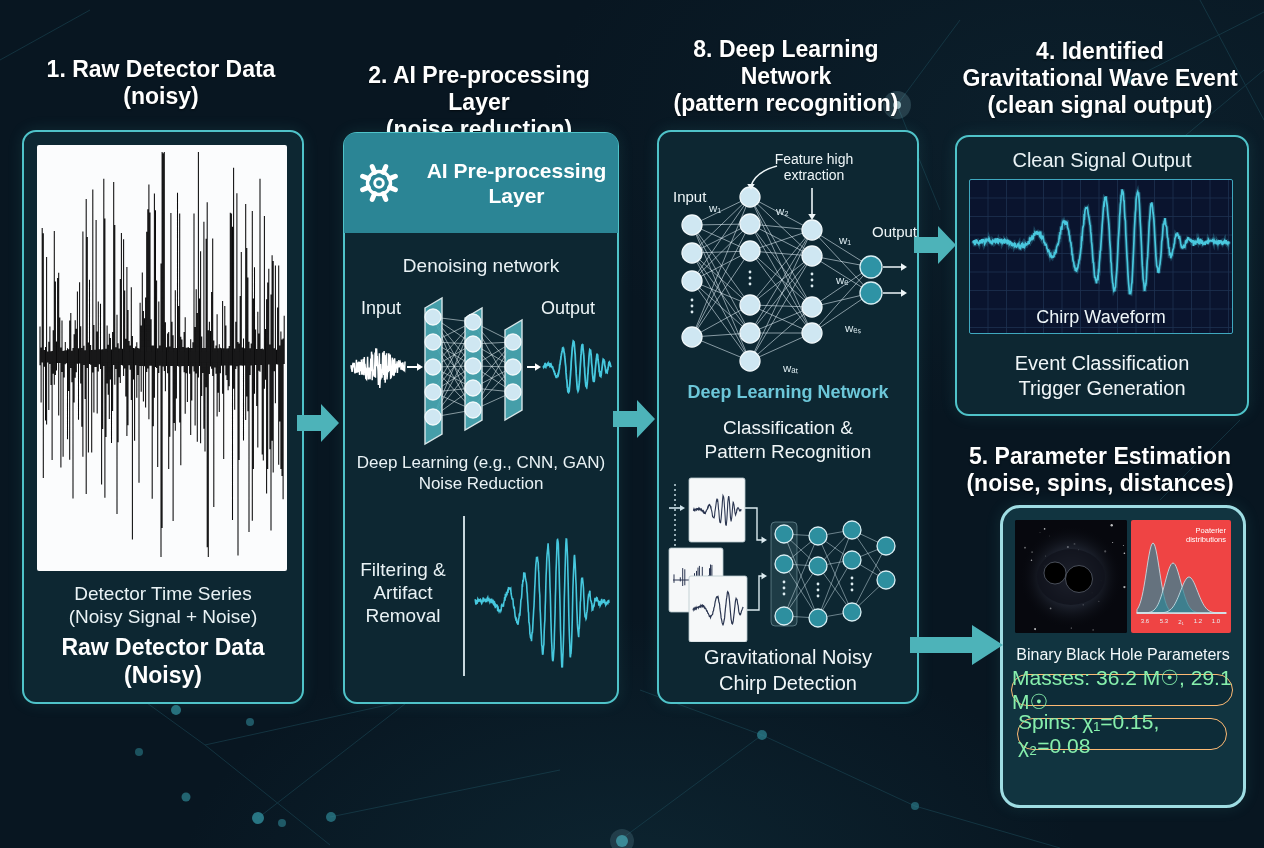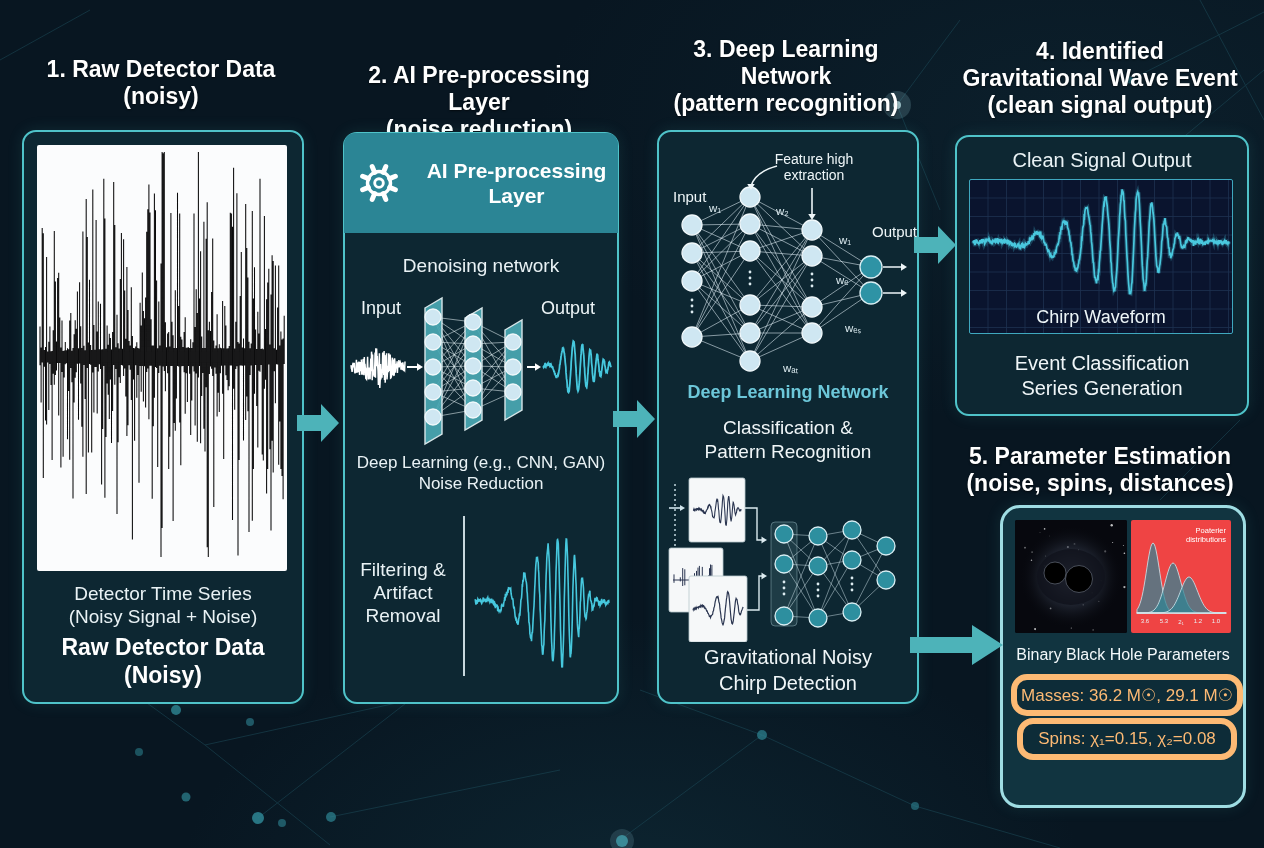--- a/index.html
+++ b/index.html
@@ -24,21 +24,21 @@
   .p2header{position:absolute;left:-1px;top:-1px;right:-1px;height:100px;background:#2b8595;border-radius:11px 11px 0 0;display:flex;align-items:center;justify-content:center;gap:25px}
   .p2header .htxt{font-weight:bold;font-size:21px;line-height:25px;text-align:center;color:#fff}
   .mlabel{position:absolute;font-size:18px;color:#eef6f8}
   .smallcap{font-size:17px;line-height:21px;color:#e9f2f5}
   .divline{position:absolute;width:2px;background:#dcebf0;opacity:.9}
   .tealtxt{color:#6cc7d9;font-size:18px;font-weight:bold}
   .sub19{font-size:19px;line-height:24px;color:#f0f6f8}
   .chartbox{position:absolute;background:#0a142e;border:1.5px solid #3fa8bf;border-radius:2px;overflow:hidden}
   .chartbox svg{display:block;width:100%;height:100%}
   .chartlabel{position:absolute;left:0;right:0;bottom:5px;text-align:center;font-size:18px;color:#eef6f8;z-index:2}
-  .pill{position:absolute;height:30px;border:6px solid #fdba74;border-radius:16px;background:rgba(12,40,52,.6);display:flex;align-items:center;justify-content:center;font-size:17px;color:#fdba74}
+  .pill{position:absolute;height:30px;border:1px solid #fdba74;border-radius:16px;background:rgba(12,40,52,.6);display:flex;align-items:center;justify-content:center;font-size:21px;color:#86efac}
   .imgbox{position:absolute;border-radius:2px;overflow:hidden}
   svg text{font-family:"Liberation Sans",sans-serif}
 </style>
 </head>
 <body>
 
 <svg class="bgfx" width="1264" height="848">
   <g stroke="#1c4a58" stroke-width="1" opacity=".55">
     <line x1="60" y1="640" x2="205" y2="745"></line>
       <line x1="205" y1="745" x2="410" y2="700"></line>
@@ -80,21 +80,21 @@
 
 <div class="sec-title" style="left:16px;top:56px;width:290px">
   <div>1. Raw Detector Data</div>
   <div>(noisy)</div>
 </div>
 <div class="sec-title" style="left:336px;top:62px;width:286px">
   <div>2. AI Pre-processing Layer</div>
   <div>(noise reduction)</div>
 </div>
 <div class="sec-title" style="left:655px;top:36px;width:262px">
-  <div>3. Deep Learning</div>
+  <div>8. Deep Learning</div>
   <div>Network</div>
   <div>(pattern recognition)</div>
 </div>
 <div class="sec-title" style="left:950px;top:38px;width:300px">
   <div>4. Identified</div>
   <div>Gravitational Wave Event</div>
   <div>(clean signal output)</div>
 </div>
 <div class="sec-title" style="left:950px;top:443px;width:300px">
   <div>5. Parameter Estimation</div>
@@ -429,21 +429,21 @@
           <line x1="0" y1="147.5" x2="262" y2="147.5" stroke="#1d3150" stroke-width="0.8"></line>
         </g>
         <g id="chart4wave">
           <polyline points="3.0,61.1 3.4,62.4 3.8,62.7 4.2,60.2 4.7,64.4 5.1,64.4 5.5,63.2 5.9,60.8 6.3,59.4 6.7,61.7 7.1,61.4 7.5,63.7 8.0,61.7 8.4,63.4 8.8,64.1 9.2,61.9 9.6,63.9 10.0,60.2 10.4,62.3 10.8,60.8 11.3,63.3 11.7,59.2 12.1,60.7 12.5,61.7 12.9,60.3 13.3,59.1 13.7,62.0 14.1,60.4 14.6,64.1 15.0,63.4 15.4,59.3 15.8,59.3 16.2,60.0 16.6,60.9 17.0,59.2 17.5,59.3 17.9,59.3 18.3,59.4 18.7,61.7 19.1,58.6 19.5,59.5 19.9,61.8 20.3,63.3 20.8,60.4 21.2,63.2 21.6,63.6 22.0,63.1 22.4,63.4 22.8,60.6 23.2,61.1 23.6,60.3 24.1,60.2 24.5,62.5 24.9,61.1 25.3,58.3 25.7,62.4 26.1,62.0 26.5,59.6 26.9,59.6 27.4,58.2 27.8,62.7 28.2,63.0 28.6,61.1 29.0,62.3 29.4,59.9 29.8,59.6 30.3,60.2 30.7,60.3 31.1,63.3 31.5,58.9 31.9,60.0 32.3,63.2 32.7,62.5 33.1,60.2 33.6,63.2 34.0,59.0 34.4,63.6 34.8,59.6 35.2,60.0 35.6,62.4 36.0,59.5 36.4,63.1 36.9,60.0 37.3,64.3 37.7,61.0 38.1,61.6 38.5,60.0 38.9,61.8 39.3,64.5 39.7,63.8 40.2,60.9 40.6,63.4 41.0,61.9 41.4,65.1 41.8,64.8 42.2,62.7 42.6,65.3 43.1,64.8 43.5,64.6 43.9,64.1 44.3,66.6 44.7,65.9 45.1,63.7 45.5,64.1 45.9,66.6 46.4,67.2 46.8,67.0 47.2,66.0 47.6,65.7 48.0,63.5 48.4,64.7 48.8,63.9 49.2,68.5 49.7,64.7 50.1,68.6 50.5,68.7 50.9,67.6 51.3,65.8 51.7,64.0 52.1,64.3 52.5,63.7 53.0,68.2 53.4,63.6 53.8,65.6 54.2,66.1 54.6,67.1 55.0,66.3 55.4,63.4 55.9,64.1 56.3,64.5 56.7,64.8 57.1,63.7 57.5,63.3 57.9,64.6 58.3,61.2 58.7,62.9 59.2,63.1 59.6,58.3 60.0,57.8 60.4,58.3 60.8,59.8 61.2,58.9 61.6,60.0 62.0,55.3 62.5,58.8 62.9,58.2 63.3,58.4 63.7,54.4 64.1,53.2 64.5,56.0 64.9,53.0 65.3,53.9 65.8,53.6 66.2,52.0 66.6,51.9 67.0,51.8 67.4,54.9 67.8,53.4 68.2,52.0 68.7,54.6 69.1,51.5 69.5,55.8 69.9,56.5 70.3,52.2 70.7,52.3 71.1,57.0 71.5,58.0 72.0,55.4 72.4,58.4 72.8,58.2 73.2,57.5 73.6,59.9 74.0,62.4 74.4,62.9 74.8,62.8 75.3,65.7 75.7,64.3 76.1,64.3 76.5,65.7 76.9,68.2 77.3,69.0 77.7,70.6 78.1,69.7 78.6,70.0 79.0,70.8 79.4,73.7 79.8,75.1 80.2,73.5 80.6,73.3 81.0,76.8 81.5,77.3 81.9,76.3 82.3,76.9 82.7,75.6 83.1,77.9 83.5,75.8 83.9,77.2 84.3,72.9 84.8,73.3 85.2,74.5 85.6,69.5 86.0,73.2 86.4,68.6 86.8,66.3 87.2,65.6 87.6,64.3 88.1,64.5 88.5,63.1 88.9,60.4 89.3,56.7 89.7,57.2 90.1,52.1 90.5,54.8 90.9,48.4 91.4,46.6 91.8,49.8 92.2,45.5 92.6,42.6 93.0,41.5 93.4,41.8 93.8,41.1 94.3,42.3 94.7,40.3 95.1,43.0 95.5,42.0 95.9,41.9 96.3,44.9 96.7,42.6 97.1,42.5 97.6,47.8 98.0,48.4 98.4,49.8 98.8,51.1 99.2,55.0 99.6,55.7 100.0,60.3 100.4,61.6 100.9,62.8 101.3,66.4 101.7,68.5 102.1,75.5 102.5,73.9 102.9,79.6 103.3,81.4 103.7,82.0 104.2,86.2 104.6,86.0 105.0,88.2 105.4,90.9 105.8,87.9 106.2,90.9 106.6,91.1 107.1,88.4 107.5,88.6 107.9,87.3 108.3,84.5 108.7,83.4 109.1,80.0 109.5,79.7 109.9,76.7 110.4,73.3 110.8,69.3 111.2,66.9 111.6,58.4 112.0,59.0 112.4,52.9 112.8,47.7 113.2,46.6 113.7,44.4 114.1,36.7 114.5,37.4 114.9,31.3 115.3,29.1 115.7,27.9 116.1,28.0 116.5,27.8 117.0,28.1 117.4,27.7 117.8,30.5 118.2,33.8 118.6,35.8 119.0,37.7 119.4,40.6 119.9,44.2 120.3,45.2 120.7,51.9 121.1,54.9 121.5,61.9 121.9,64.5 122.3,69.7 122.7,76.6 123.2,82.5 123.6,82.7 124.0,89.0 124.4,94.4 124.8,98.1 125.2,96.8 125.6,99.9 126.0,100.6 126.5,103.3 126.9,99.0 127.3,100.3 127.7,97.4 128.1,98.1 128.5,90.5 128.9,90.9 129.3,82.7 129.8,77.6 130.2,71.2 130.6,70.2 131.0,63.8 131.4,57.6 131.8,51.8 132.2,44.7 132.7,38.7 133.1,32.5 133.5,26.9 133.9,23.6 134.3,24.4 134.7,18.3 135.1,18.7 135.5,18.8 136.0,16.3 136.4,20.5 136.8,23.1 137.2,25.8 137.6,31.1 138.0,35.8 138.4,38.9 138.8,43.5 139.3,50.8 139.7,60.2 140.1,65.4 140.5,70.7 140.9,81.3 141.3,83.3 141.7,92.5 142.1,96.7 142.6,102.5 143.0,103.9 143.4,108.1 143.8,110.3 144.2,109.5 144.6,111.4 145.0,108.0 145.5,107.0 145.9,100.0 146.3,95.7 146.7,91.6 147.1,85.9 147.5,77.2 147.9,69.4 148.3,59.6 148.8,53.1 149.2,46.8 149.6,36.1 150.0,32.1 150.4,24.7 150.8,21.9 151.2,15.4 151.6,14.7 152.1,9.3 152.5,11.9 152.9,11.7 153.3,13.2 153.7,20.6 154.1,20.8 154.5,31.3 154.9,37.8 155.4,41.0 155.8,53.7 156.2,60.2 156.6,69.2 157.0,76.7 157.4,82.4 157.8,91.1 158.3,99.4 158.7,104.5 159.1,108.2 159.5,114.3 159.9,111.0 160.3,113.3 160.7,113.5 161.1,110.7 161.6,104.2 162.0,102.3 162.4,94.5 162.8,86.5 163.2,77.9 163.6,69.9 164.0,60.4 164.4,49.0 164.9,40.5 165.3,32.9 165.7,29.5 166.1,19.5 166.5,16.9 166.9,15.2 167.3,13.0 167.7,11.9 168.2,14.1 168.6,12.3 169.0,18.7 169.4,24.0 169.8,32.3 170.2,41.5 170.6,47.2 171.1,58.1 171.5,65.9 171.9,77.0 172.3,85.4 172.7,90.5 173.1,98.5 173.5,101.2 173.9,103.5 174.4,110.1 174.8,110.1 175.2,106.2 175.6,105.7 176.0,103.5 176.4,98.4 176.8,88.9 177.2,81.0 177.7,76.4 178.1,67.8 178.5,60.4 178.9,50.7 179.3,42.3 179.7,38.5 180.1,33.5 180.5,27.2 181.0,23.3 181.4,24.8 181.8,22.5 182.2,25.0 182.6,27.6 183.0,32.7 183.4,35.1 183.9,40.0 184.3,46.5 184.7,54.6 185.1,61.2 185.5,67.8 185.9,75.7 186.3,80.6 186.7,85.7 187.2,87.1 187.6,88.2 188.0,92.8 188.4,90.0 188.8,93.1 189.2,89.4 189.6,85.7 190.0,84.1 190.5,79.4 190.9,75.8 191.3,70.3 191.7,61.6 192.1,59.6 192.5,55.5 192.9,49.2 193.3,43.6 193.8,45.2 194.2,41.5 194.6,40.6 195.0,38.2 195.4,41.4 195.8,44.7 196.2,46.2 196.7,47.1 197.1,53.9 197.5,57.8 197.9,58.4 198.3,63.6 198.7,68.8 199.1,67.2 199.5,74.2 200.0,73.8 200.4,73.6 200.8,78.3 201.2,74.2 201.6,75.9 202.0,75.1 202.4,72.3 202.8,69.9 203.3,68.6 203.7,67.4 204.1,64.1 204.5,63.6 204.9,58.4 205.3,57.8 205.7,55.2 206.1,55.9 206.6,55.7 207.0,53.9 207.4,52.6 207.8,55.6 208.2,54.3 208.6,56.6 209.0,58.9 209.5,55.8 209.9,59.0 210.3,60.7 210.7,63.7 211.1,65.5 211.5,67.4 211.9,67.8 212.3,67.9 212.8,67.0 213.2,68.3 213.6,65.3 214.0,65.4 214.4,67.1 214.8,67.3 215.2,65.0 215.6,61.2 216.1,60.7 216.5,62.5 216.9,62.1 217.3,59.6 217.7,58.4 218.1,58.7 218.5,57.3 218.9,59.5 219.4,60.2 219.8,60.4 220.2,59.8 220.6,58.8 221.0,62.1 221.4,59.8 221.8,61.7 222.3,61.3 222.7,60.1 223.1,62.5 223.5,65.9 223.9,63.0 224.3,61.5 224.7,61.8 225.1,61.5 225.6,64.7 226.0,61.8 226.4,63.2 226.8,60.6 227.2,63.2 227.6,60.4 228.0,61.4 228.4,59.5 228.9,60.9 229.3,63.6 229.7,63.6 230.1,60.0 230.5,58.8 230.9,61.4 231.3,61.1 231.7,64.0 232.2,60.4 232.6,62.5 233.0,64.4 233.4,64.1 233.8,63.7 234.2,63.8 234.6,61.7 235.1,64.9 235.5,61.3 235.9,63.6 236.3,60.7 236.7,62.0 237.1,62.0 237.5,61.3 237.9,64.1 238.4,59.5 238.8,60.2 239.2,61.5 239.6,61.0 240.0,61.0 240.4,60.7 240.8,60.5 241.2,60.7 241.7,61.0 242.1,60.5 242.5,60.0 242.9,61.4 243.3,61.6 243.7,62.7 244.1,60.4 244.5,61.5 245.0,63.5 245.4,61.4 245.8,61.8 246.2,62.6 246.6,64.4 247.0,61.4 247.4,62.1 247.9,63.8 248.3,62.3 248.7,60.0 249.1,63.4 249.5,63.2 249.9,60.2 250.3,62.8 250.7,61.6 251.2,61.3 251.6,63.6 252.0,64.0 252.4,62.6 252.8,62.1 253.2,63.6 253.6,63.2 254.0,61.7 254.5,60.7 254.9,63.5 255.3,61.3 255.7,62.0 256.1,60.1 256.5,64.3 256.9,63.3 257.3,62.7 257.8,63.9 258.2,61.4 258.6,64.0 259.0,61.7" fill="none" stroke="#49c8de" stroke-width="4" opacity="0.25"></polyline>
           <polyline points="3.0,61.1 3.4,62.4 3.8,62.7 4.2,60.2 4.7,64.4 5.1,64.4 5.5,63.2 5.9,60.8 6.3,59.4 6.7,61.7 7.1,61.4 7.5,63.7 8.0,61.7 8.4,63.4 8.8,64.1 9.2,61.9 9.6,63.9 10.0,60.2 10.4,62.3 10.8,60.8 11.3,63.3 11.7,59.2 12.1,60.7 12.5,61.7 12.9,60.3 13.3,59.1 13.7,62.0 14.1,60.4 14.6,64.1 15.0,63.4 15.4,59.3 15.8,59.3 16.2,60.0 16.6,60.9 17.0,59.2 17.5,59.3 17.9,59.3 18.3,59.4 18.7,61.7 19.1,58.6 19.5,59.5 19.9,61.8 20.3,63.3 20.8,60.4 21.2,63.2 21.6,63.6 22.0,63.1 22.4,63.4 22.8,60.6 23.2,61.1 23.6,60.3 24.1,60.2 24.5,62.5 24.9,61.1 25.3,58.3 25.7,62.4 26.1,62.0 26.5,59.6 26.9,59.6 27.4,58.2 27.8,62.7 28.2,63.0 28.6,61.1 29.0,62.3 29.4,59.9 29.8,59.6 30.3,60.2 30.7,60.3 31.1,63.3 31.5,58.9 31.9,60.0 32.3,63.2 32.7,62.5 33.1,60.2 33.6,63.2 34.0,59.0 34.4,63.6 34.8,59.6 35.2,60.0 35.6,62.4 36.0,59.5 36.4,63.1 36.9,60.0 37.3,64.3 37.7,61.0 38.1,61.6 38.5,60.0 38.9,61.8 39.3,64.5 39.7,63.8 40.2,60.9 40.6,63.4 41.0,61.9 41.4,65.1 41.8,64.8 42.2,62.7 42.6,65.3 43.1,64.8 43.5,64.6 43.9,64.1 44.3,66.6 44.7,65.9 45.1,63.7 45.5,64.1 45.9,66.6 46.4,67.2 46.8,67.0 47.2,66.0 47.6,65.7 48.0,63.5 48.4,64.7 48.8,63.9 49.2,68.5 49.7,64.7 50.1,68.6 50.5,68.7 50.9,67.6 51.3,65.8 51.7,64.0 52.1,64.3 52.5,63.7 53.0,68.2 53.4,63.6 53.8,65.6 54.2,66.1 54.6,67.1 55.0,66.3 55.4,63.4 55.9,64.1 56.3,64.5 56.7,64.8 57.1,63.7 57.5,63.3 57.9,64.6 58.3,61.2 58.7,62.9 59.2,63.1 59.6,58.3 60.0,57.8 60.4,58.3 60.8,59.8 61.2,58.9 61.6,60.0 62.0,55.3 62.5,58.8 62.9,58.2 63.3,58.4 63.7,54.4 64.1,53.2 64.5,56.0 64.9,53.0 65.3,53.9 65.8,53.6 66.2,52.0 66.6,51.9 67.0,51.8 67.4,54.9 67.8,53.4 68.2,52.0 68.7,54.6 69.1,51.5 69.5,55.8 69.9,56.5 70.3,52.2 70.7,52.3 71.1,57.0 71.5,58.0 72.0,55.4 72.4,58.4 72.8,58.2 73.2,57.5 73.6,59.9 74.0,62.4 74.4,62.9 74.8,62.8 75.3,65.7 75.7,64.3 76.1,64.3 76.5,65.7 76.9,68.2 77.3,69.0 77.7,70.6 78.1,69.7 78.6,70.0 79.0,70.8 79.4,73.7 79.8,75.1 80.2,73.5 80.6,73.3 81.0,76.8 81.5,77.3 81.9,76.3 82.3,76.9 82.7,75.6 83.1,77.9 83.5,75.8 83.9,77.2 84.3,72.9 84.8,73.3 85.2,74.5 85.6,69.5 86.0,73.2 86.4,68.6 86.8,66.3 87.2,65.6 87.6,64.3 88.1,64.5 88.5,63.1 88.9,60.4 89.3,56.7 89.7,57.2 90.1,52.1 90.5,54.8 90.9,48.4 91.4,46.6 91.8,49.8 92.2,45.5 92.6,42.6 93.0,41.5 93.4,41.8 93.8,41.1 94.3,42.3 94.7,40.3 95.1,43.0 95.5,42.0 95.9,41.9 96.3,44.9 96.7,42.6 97.1,42.5 97.6,47.8 98.0,48.4 98.4,49.8 98.8,51.1 99.2,55.0 99.6,55.7 100.0,60.3 100.4,61.6 100.9,62.8 101.3,66.4 101.7,68.5 102.1,75.5 102.5,73.9 102.9,79.6 103.3,81.4 103.7,82.0 104.2,86.2 104.6,86.0 105.0,88.2 105.4,90.9 105.8,87.9 106.2,90.9 106.6,91.1 107.1,88.4 107.5,88.6 107.9,87.3 108.3,84.5 108.7,83.4 109.1,80.0 109.5,79.7 109.9,76.7 110.4,73.3 110.8,69.3 111.2,66.9 111.6,58.4 112.0,59.0 112.4,52.9 112.8,47.7 113.2,46.6 113.7,44.4 114.1,36.7 114.5,37.4 114.9,31.3 115.3,29.1 115.7,27.9 116.1,28.0 116.5,27.8 117.0,28.1 117.4,27.7 117.8,30.5 118.2,33.8 118.6,35.8 119.0,37.7 119.4,40.6 119.9,44.2 120.3,45.2 120.7,51.9 121.1,54.9 121.5,61.9 121.9,64.5 122.3,69.7 122.7,76.6 123.2,82.5 123.6,82.7 124.0,89.0 124.4,94.4 124.8,98.1 125.2,96.8 125.6,99.9 126.0,100.6 126.5,103.3 126.9,99.0 127.3,100.3 127.7,97.4 128.1,98.1 128.5,90.5 128.9,90.9 129.3,82.7 129.8,77.6 130.2,71.2 130.6,70.2 131.0,63.8 131.4,57.6 131.8,51.8 132.2,44.7 132.7,38.7 133.1,32.5 133.5,26.9 133.9,23.6 134.3,24.4 134.7,18.3 135.1,18.7 135.5,18.8 136.0,16.3 136.4,20.5 136.8,23.1 137.2,25.8 137.6,31.1 138.0,35.8 138.4,38.9 138.8,43.5 139.3,50.8 139.7,60.2 140.1,65.4 140.5,70.7 140.9,81.3 141.3,83.3 141.7,92.5 142.1,96.7 142.6,102.5 143.0,103.9 143.4,108.1 143.8,110.3 144.2,109.5 144.6,111.4 145.0,108.0 145.5,107.0 145.9,100.0 146.3,95.7 146.7,91.6 147.1,85.9 147.5,77.2 147.9,69.4 148.3,59.6 148.8,53.1 149.2,46.8 149.6,36.1 150.0,32.1 150.4,24.7 150.8,21.9 151.2,15.4 151.6,14.7 152.1,9.3 152.5,11.9 152.9,11.7 153.3,13.2 153.7,20.6 154.1,20.8 154.5,31.3 154.9,37.8 155.4,41.0 155.8,53.7 156.2,60.2 156.6,69.2 157.0,76.7 157.4,82.4 157.8,91.1 158.3,99.4 158.7,104.5 159.1,108.2 159.5,114.3 159.9,111.0 160.3,113.3 160.7,113.5 161.1,110.7 161.6,104.2 162.0,102.3 162.4,94.5 162.8,86.5 163.2,77.9 163.6,69.9 164.0,60.4 164.4,49.0 164.9,40.5 165.3,32.9 165.7,29.5 166.1,19.5 166.5,16.9 166.9,15.2 167.3,13.0 167.7,11.9 168.2,14.1 168.6,12.3 169.0,18.7 169.4,24.0 169.8,32.3 170.2,41.5 170.6,47.2 171.1,58.1 171.5,65.9 171.9,77.0 172.3,85.4 172.7,90.5 173.1,98.5 173.5,101.2 173.9,103.5 174.4,110.1 174.8,110.1 175.2,106.2 175.6,105.7 176.0,103.5 176.4,98.4 176.8,88.9 177.2,81.0 177.7,76.4 178.1,67.8 178.5,60.4 178.9,50.7 179.3,42.3 179.7,38.5 180.1,33.5 180.5,27.2 181.0,23.3 181.4,24.8 181.8,22.5 182.2,25.0 182.6,27.6 183.0,32.7 183.4,35.1 183.9,40.0 184.3,46.5 184.7,54.6 185.1,61.2 185.5,67.8 185.9,75.7 186.3,80.6 186.7,85.7 187.2,87.1 187.6,88.2 188.0,92.8 188.4,90.0 188.8,93.1 189.2,89.4 189.6,85.7 190.0,84.1 190.5,79.4 190.9,75.8 191.3,70.3 191.7,61.6 192.1,59.6 192.5,55.5 192.9,49.2 193.3,43.6 193.8,45.2 194.2,41.5 194.6,40.6 195.0,38.2 195.4,41.4 195.8,44.7 196.2,46.2 196.7,47.1 197.1,53.9 197.5,57.8 197.9,58.4 198.3,63.6 198.7,68.8 199.1,67.2 199.5,74.2 200.0,73.8 200.4,73.6 200.8,78.3 201.2,74.2 201.6,75.9 202.0,75.1 202.4,72.3 202.8,69.9 203.3,68.6 203.7,67.4 204.1,64.1 204.5,63.6 204.9,58.4 205.3,57.8 205.7,55.2 206.1,55.9 206.6,55.7 207.0,53.9 207.4,52.6 207.8,55.6 208.2,54.3 208.6,56.6 209.0,58.9 209.5,55.8 209.9,59.0 210.3,60.7 210.7,63.7 211.1,65.5 211.5,67.4 211.9,67.8 212.3,67.9 212.8,67.0 213.2,68.3 213.6,65.3 214.0,65.4 214.4,67.1 214.8,67.3 215.2,65.0 215.6,61.2 216.1,60.7 216.5,62.5 216.9,62.1 217.3,59.6 217.7,58.4 218.1,58.7 218.5,57.3 218.9,59.5 219.4,60.2 219.8,60.4 220.2,59.8 220.6,58.8 221.0,62.1 221.4,59.8 221.8,61.7 222.3,61.3 222.7,60.1 223.1,62.5 223.5,65.9 223.9,63.0 224.3,61.5 224.7,61.8 225.1,61.5 225.6,64.7 226.0,61.8 226.4,63.2 226.8,60.6 227.2,63.2 227.6,60.4 228.0,61.4 228.4,59.5 228.9,60.9 229.3,63.6 229.7,63.6 230.1,60.0 230.5,58.8 230.9,61.4 231.3,61.1 231.7,64.0 232.2,60.4 232.6,62.5 233.0,64.4 233.4,64.1 233.8,63.7 234.2,63.8 234.6,61.7 235.1,64.9 235.5,61.3 235.9,63.6 236.3,60.7 236.7,62.0 237.1,62.0 237.5,61.3 237.9,64.1 238.4,59.5 238.8,60.2 239.2,61.5 239.6,61.0 240.0,61.0 240.4,60.7 240.8,60.5 241.2,60.7 241.7,61.0 242.1,60.5 242.5,60.0 242.9,61.4 243.3,61.6 243.7,62.7 244.1,60.4 244.5,61.5 245.0,63.5 245.4,61.4 245.8,61.8 246.2,62.6 246.6,64.4 247.0,61.4 247.4,62.1 247.9,63.8 248.3,62.3 248.7,60.0 249.1,63.4 249.5,63.2 249.9,60.2 250.3,62.8 250.7,61.6 251.2,61.3 251.6,63.6 252.0,64.0 252.4,62.6 252.8,62.1 253.2,63.6 253.6,63.2 254.0,61.7 254.5,60.7 254.9,63.5 255.3,61.3 255.7,62.0 256.1,60.1 256.5,64.3 256.9,63.3 257.3,62.7 257.8,63.9 258.2,61.4 258.6,64.0 259.0,61.7" fill="none" stroke="#49c8de" stroke-width="1.7"></polyline>
         </g>
       </svg>
     <div class="chartlabel">Chirp Waveform</div>
   </div>
   <div class="ctr sub19" style="top:214px;font-size:20px">Event Classification</div>
-  <div class="ctr sub19" style="top:239px;font-size:20px">Series Generation</div>
+  <div class="ctr sub19" style="top:239px;font-size:20px">Trigger Generation</div>
 </div>
 
 <div class="panel" style="left:1000px;top:505px;width:240px;height:297px;border-color:#9fdde3;border-width:3px;border-radius:20px;background:#113440">
   <div class="imgbox" style="left:12px;top:12px;width:112px;height:113px;background:#05070c">
     <svg viewBox="0 0 112 113">
       <defs>
         <radialGradient id="swirl" cx="50%" cy="50%" r="50%">
           <stop offset="0%" stop-color="#6b7486" stop-opacity=".95"></stop>
           <stop offset="30%" stop-color="#474f60" stop-opacity=".8"></stop>
           <stop offset="60%" stop-color="#232936" stop-opacity=".6"></stop>

